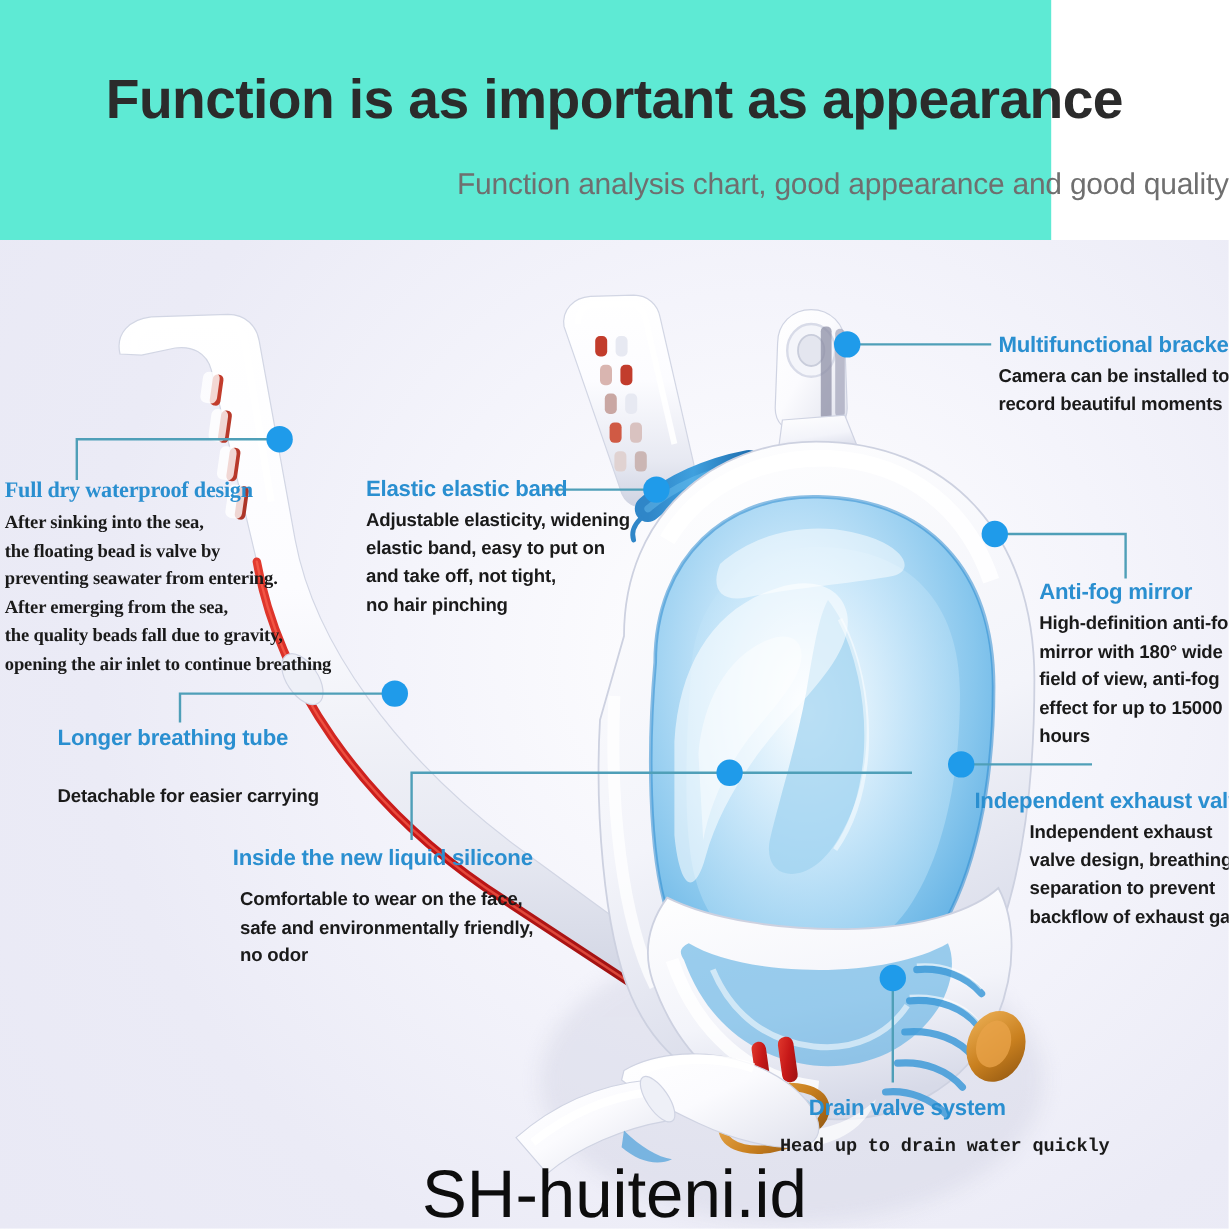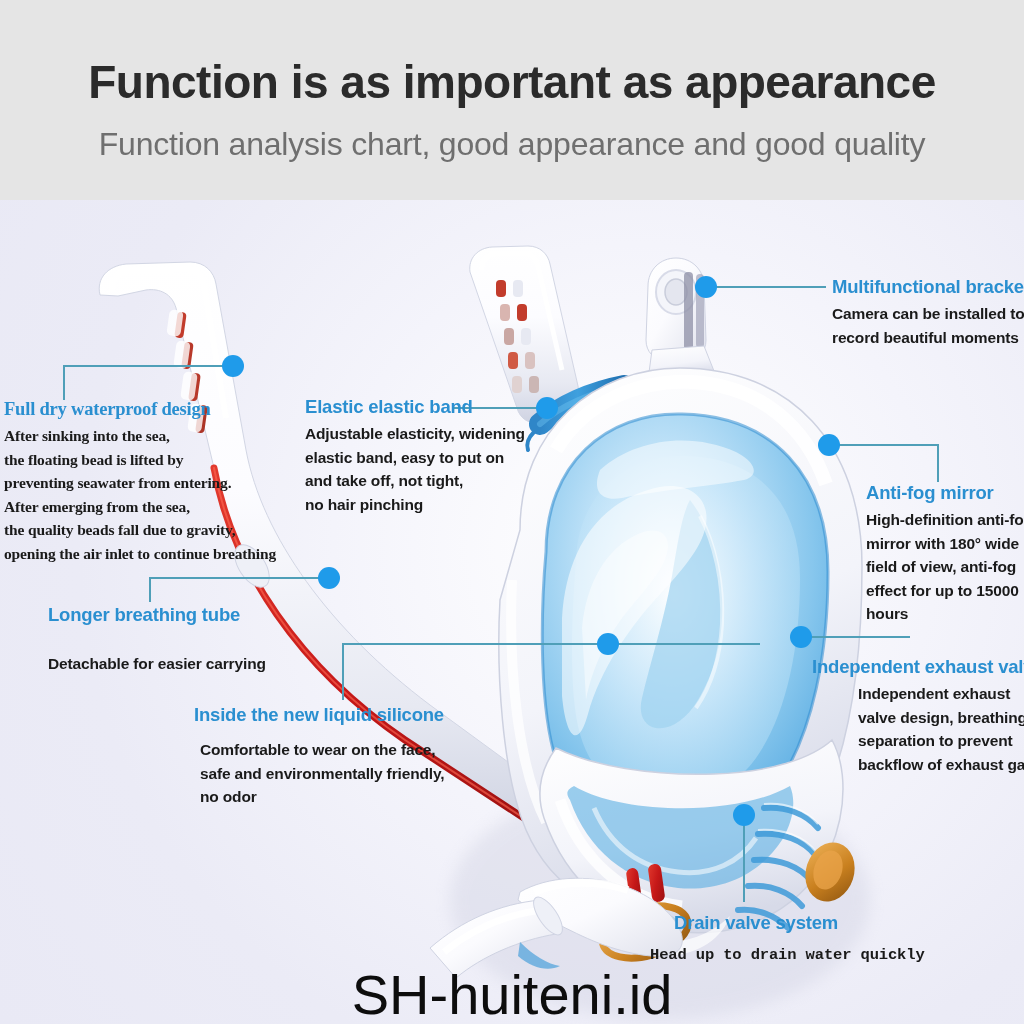--- a/index.html
+++ b/index.html
@@ -6,36 +6,37 @@
   html,body { width:1024px; height:1024px; }
   body {
     font-family: "Liberation Sans", sans-serif;
     background:#ffffff;
     overflow:hidden;
     position:relative;
   }
 
   
   #header {
-    position:absolute; left:0; top:0; width:1024px; height:200px;
-    background:#e5e5e5;
+    position:absolute; left:0; top:0; width:876px; height:200px;
+    background:#5eead4;
     text-align:center;
   }
   #header-title {
     position:absolute; left:0; top:58px; width:1024px;
     font-size:46px; font-weight:bold; color:#2b2b2b;
     letter-spacing:-0.5px;
     line-height:1.05;
     white-space:nowrap;
   }
   #header-subtitle {
-    position:absolute; left:0; top:126px; width:1024px;
-    font-size:32px; color:#6f6f6f; font-weight:400;
+    position:absolute; left:0; top:140px; width:1024px;
+    font-size:25px; color:#6f6f6f; font-weight:400;
     letter-spacing:-0.2px;
     white-space:nowrap;
+    text-align:right;
   }
 
   
   #panel {
     position:absolute; left:0; top:200px; width:1024px; height:824px;
     background:
       radial-gradient(circle at 62% 42%, #ffffff 0%, #f4f4fb 38%, #ebebf6 70%, #e9e9f5 100%);
     overflow:hidden;
   }
 
@@ -314,21 +315,21 @@
     <div class="c-body">
       <div>Camera can be installed to</div>
       <div>record beautiful moments</div>
     </div>
   </div>
 
   <div class="callout" style="left:4px; top:198px;font-family:Liberation Serif, serif;">
     <div class="c-title">Full dry waterproof design</div>
     <div class="c-body">
       <div>After sinking into the sea,</div>
-      <div>the floating bead is lifted by</div>
+      <div>the floating bead is valve by</div>
       <div>preventing seawater from entering.</div>
       <div>After emerging from the sea,</div>
       <div>the quality beads fall due to gravity,</div>
       <div>opening the air inlet to continue breathing</div>
     </div>
   </div>
 
   <div class="callout" style="left:305px; top:196px;">
     <div class="c-title">Elastic elastic band</div>
     <div class="c-body">

